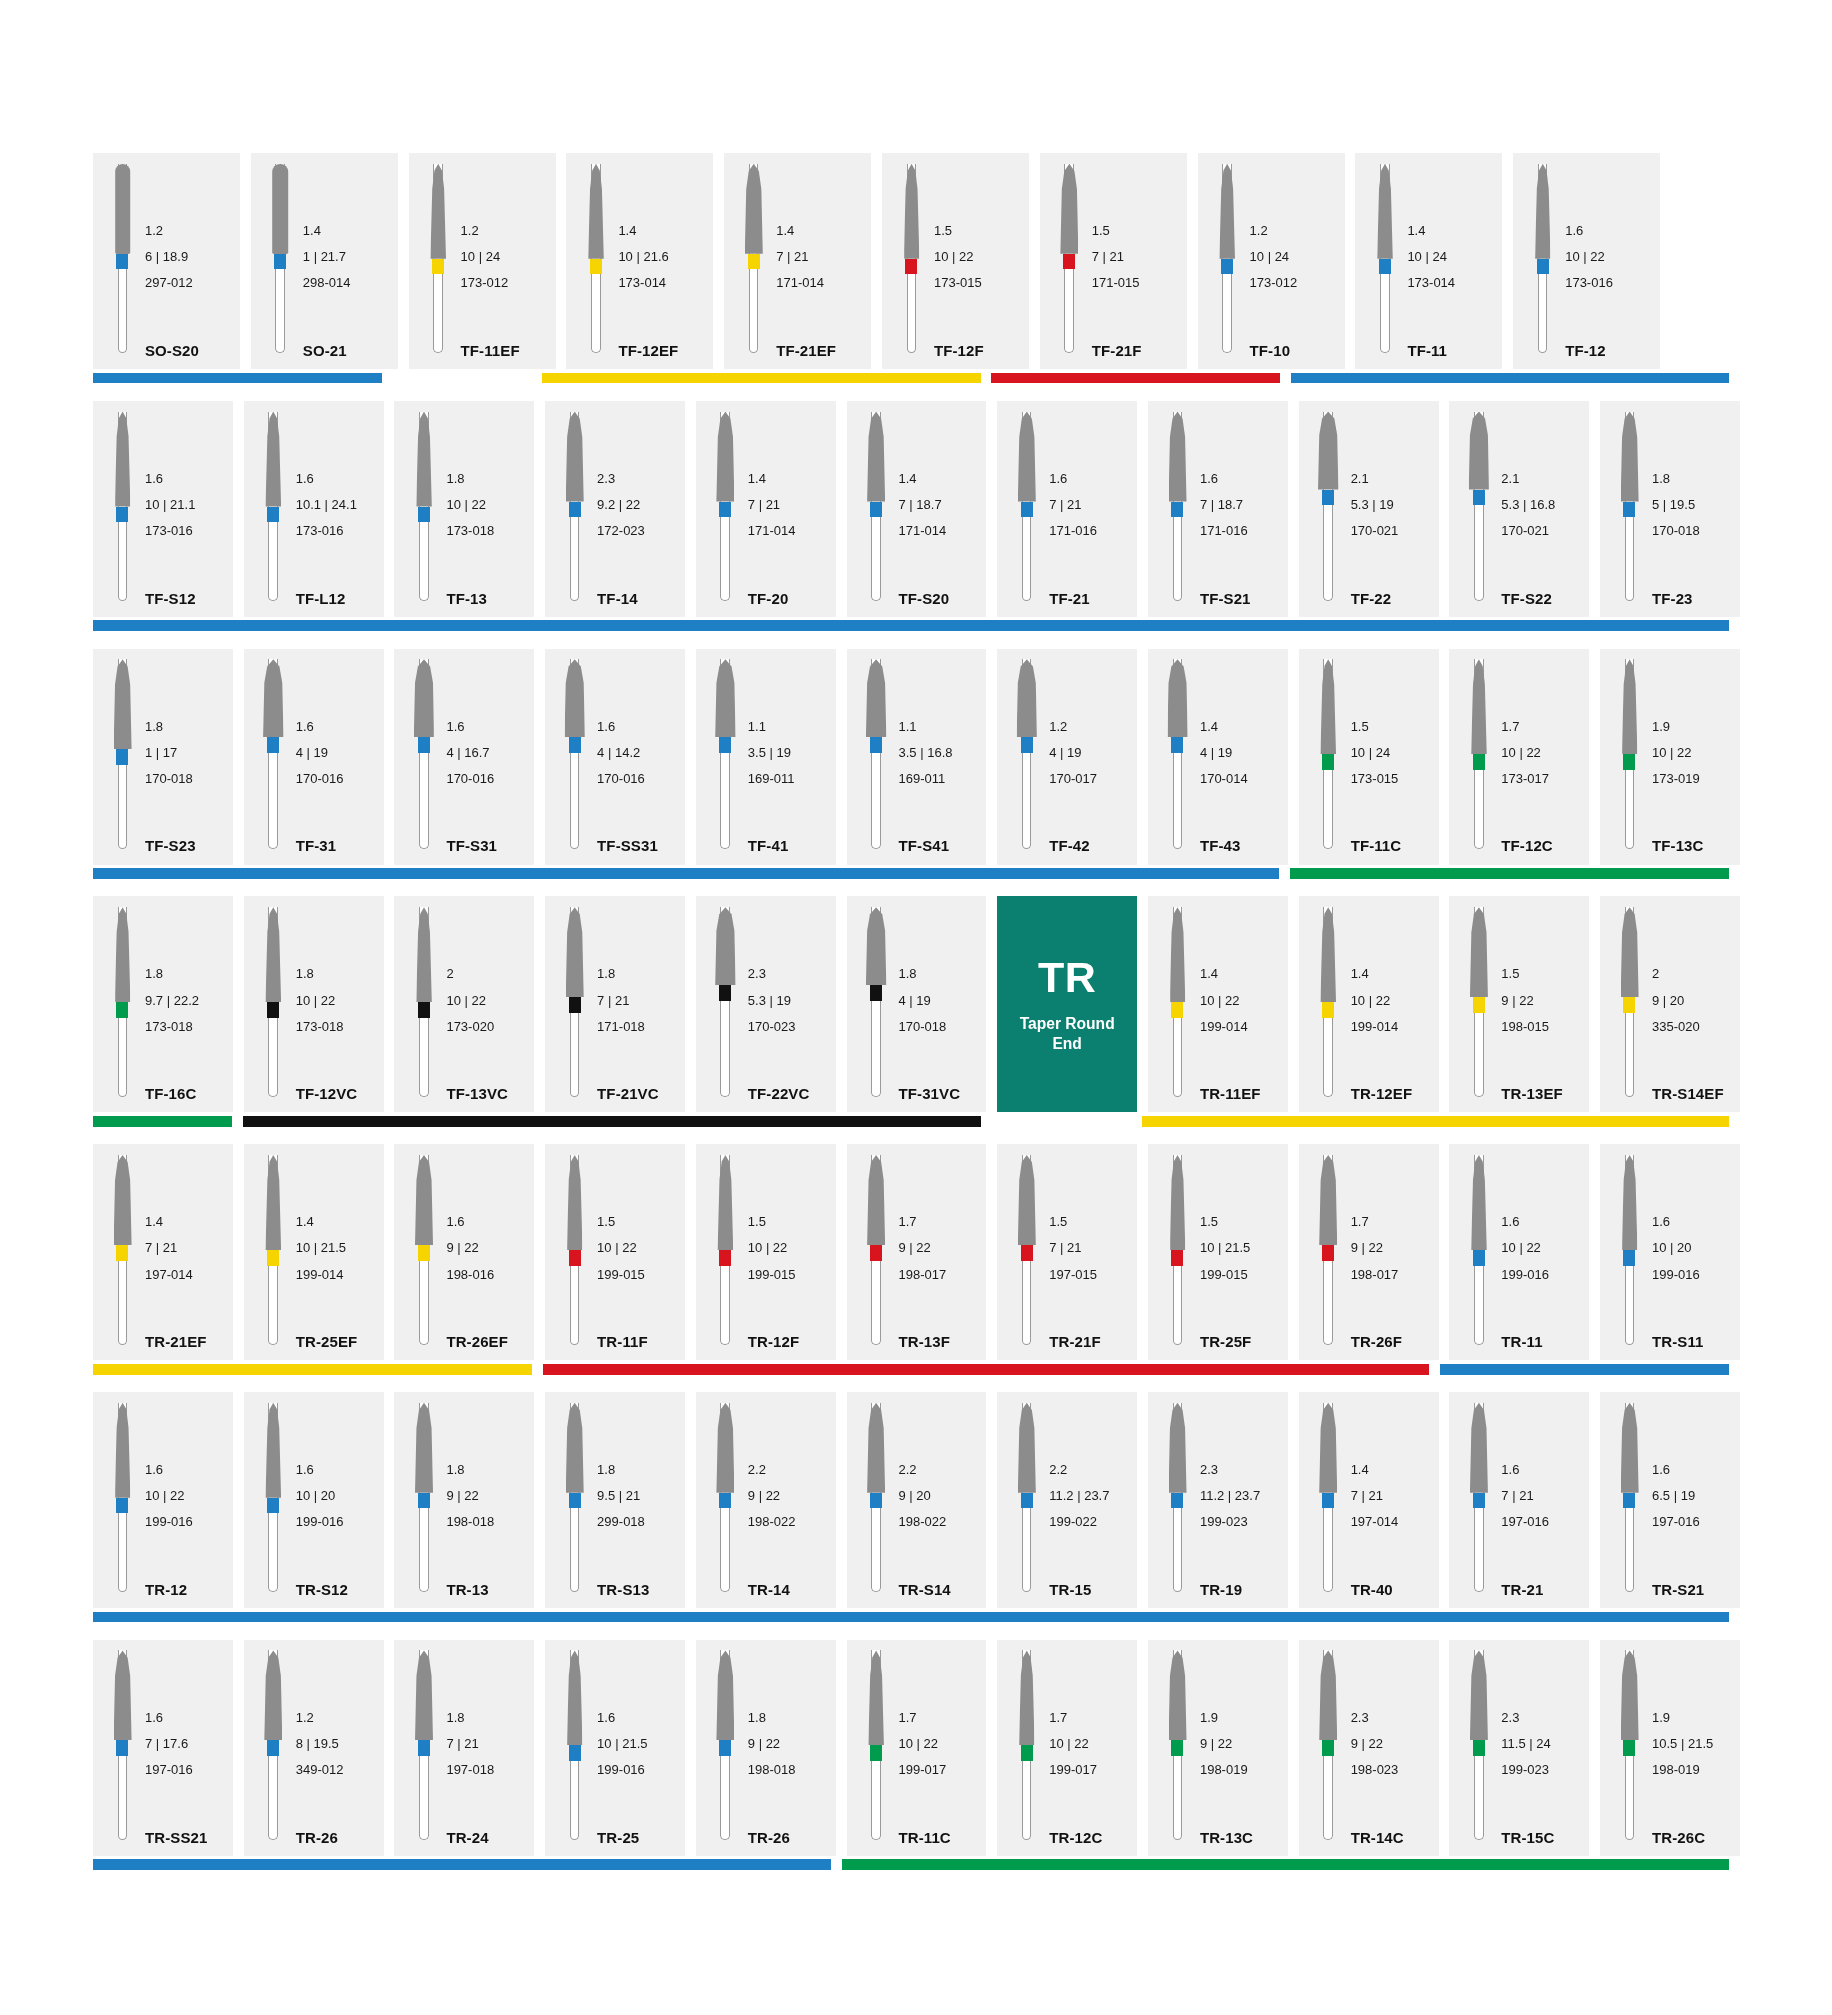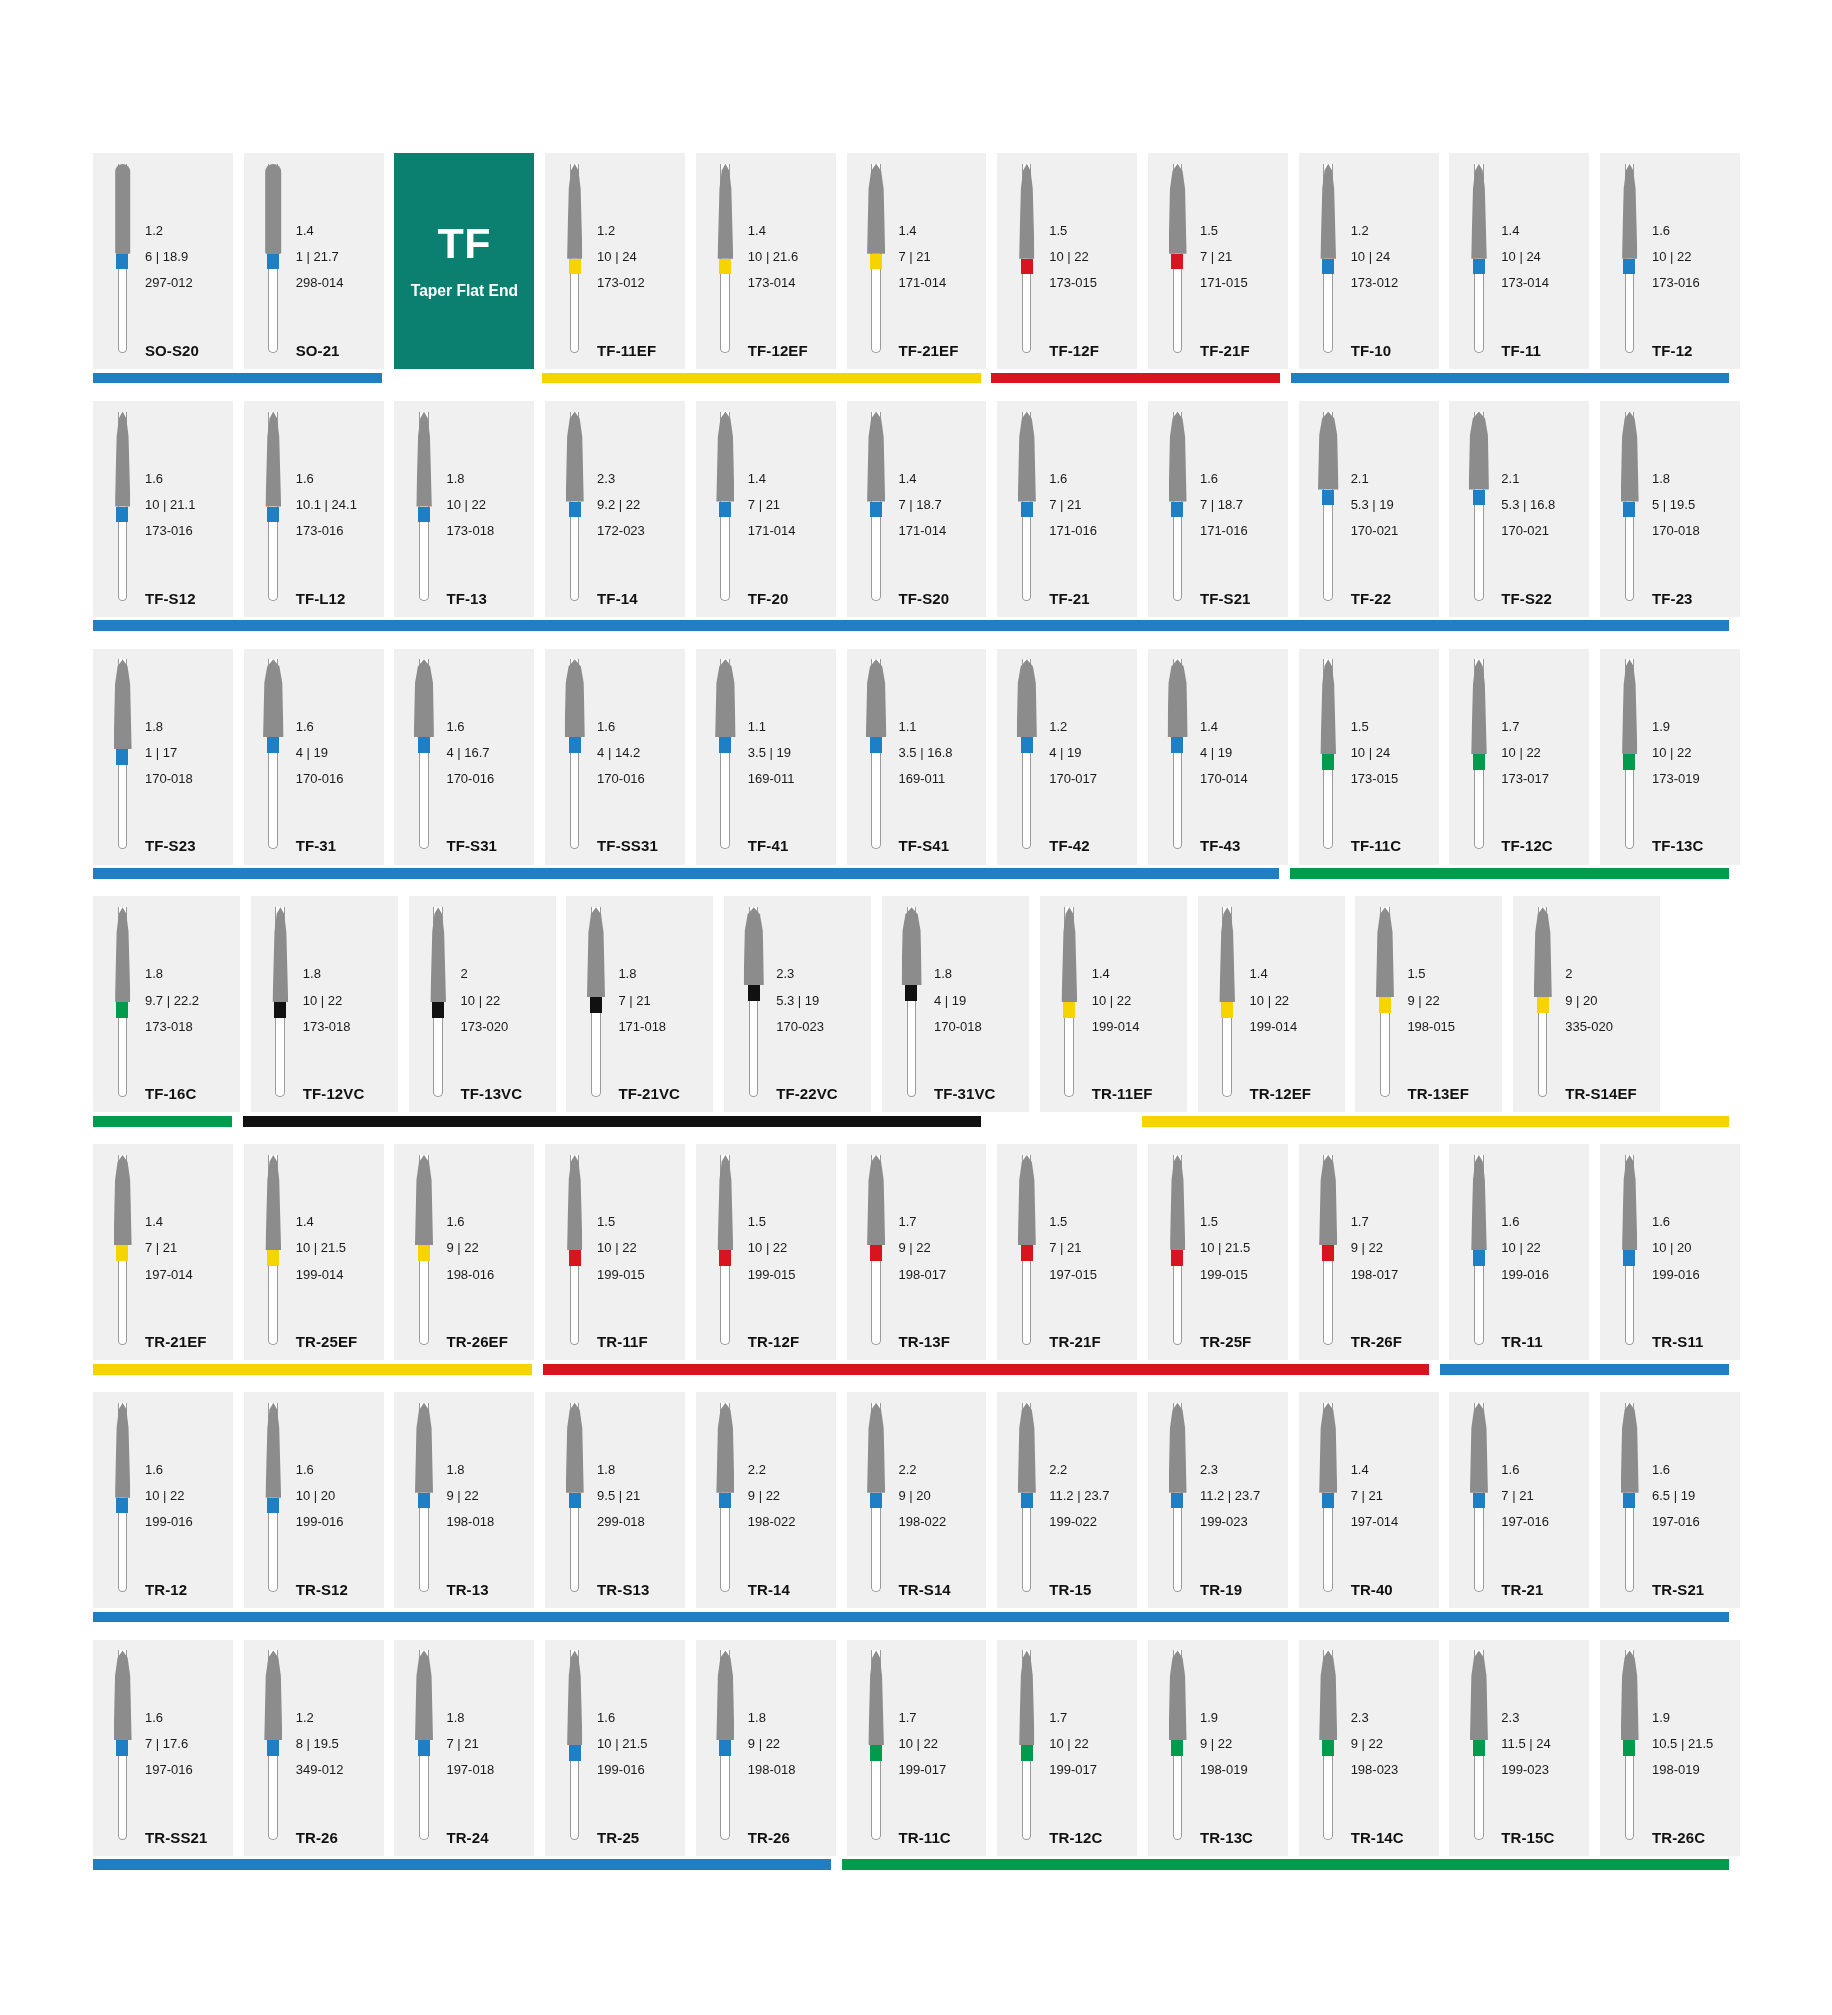--- a/index.html
+++ b/index.html
@@ -139,24 +139,20 @@
               <div class="head" style="top:0;width:15.6px;height:90px;background:#8c8c8c;border-radius:7.8px 7.8px 1.8px 1.8px;"></div>
               <div class="band" style="top:90px;background:#1f7fc4;"></div>
             </div>
             <div class="info">
               <div>1.4</div>
               <div>1 | 21.7</div>
               <div>298-014</div>
             </div>
             <div class="label">SO-21</div>
           </div>
-          <div class="cell header-cell">
-            <div class="header-code">TF</div>
-            <div class="header-desc">Taper Flat End</div>
-          </div>
           <div class="cell">
             <div class="bur">
               <div class="shank"></div>
               <div class="head" style="top:0;width:15.6px;height:95px;background:#8c8c8c;clip-path:polygon(50% 0%, 74% 7%, 88% 26%, 100% 100%, 0% 100%, 12% 26%, 26% 7%);"></div>
               <div class="band" style="top:95px;background:#f5d400;"></div>
             </div>
             <div class="info">
               <div>1.2</div>
               <div>10 | 24</div>
               <div>173-012</div>
@@ -637,20 +633,24 @@
               <div class="head" style="top:0;width:20.4px;height:78px;background:#8c8c8c;clip-path:polygon(50% 0%, 80% 9%, 94% 30%, 100% 100%, 0% 100%, 6% 30%, 20% 9%);"></div>
               <div class="band" style="top:78px;background:#111111;"></div>
             </div>
             <div class="info">
               <div>1.8</div>
               <div>4 | 19</div>
               <div>170-018</div>
             </div>
             <div class="label">TF-31VC</div>
           </div>
+          <div class="cell header-cell">
+            <div class="header-code">TR</div>
+            <div class="header-desc">Taper Round End</div>
+          </div>
           <div class="cell">
             <div class="bur">
               <div class="shank"></div>
               <div class="head" style="top:0;width:15.6px;height:95px;background:#8c8c8c;clip-path:polygon(50% 0%, 74% 7%, 88% 26%, 100% 100%, 0% 100%, 12% 26%, 26% 7%);"></div>
               <div class="band" style="top:95px;background:#f5d400;"></div>
             </div>
             <div class="info">
               <div>1.4</div>
               <div>10 | 22</div>
               <div>199-014</div>

